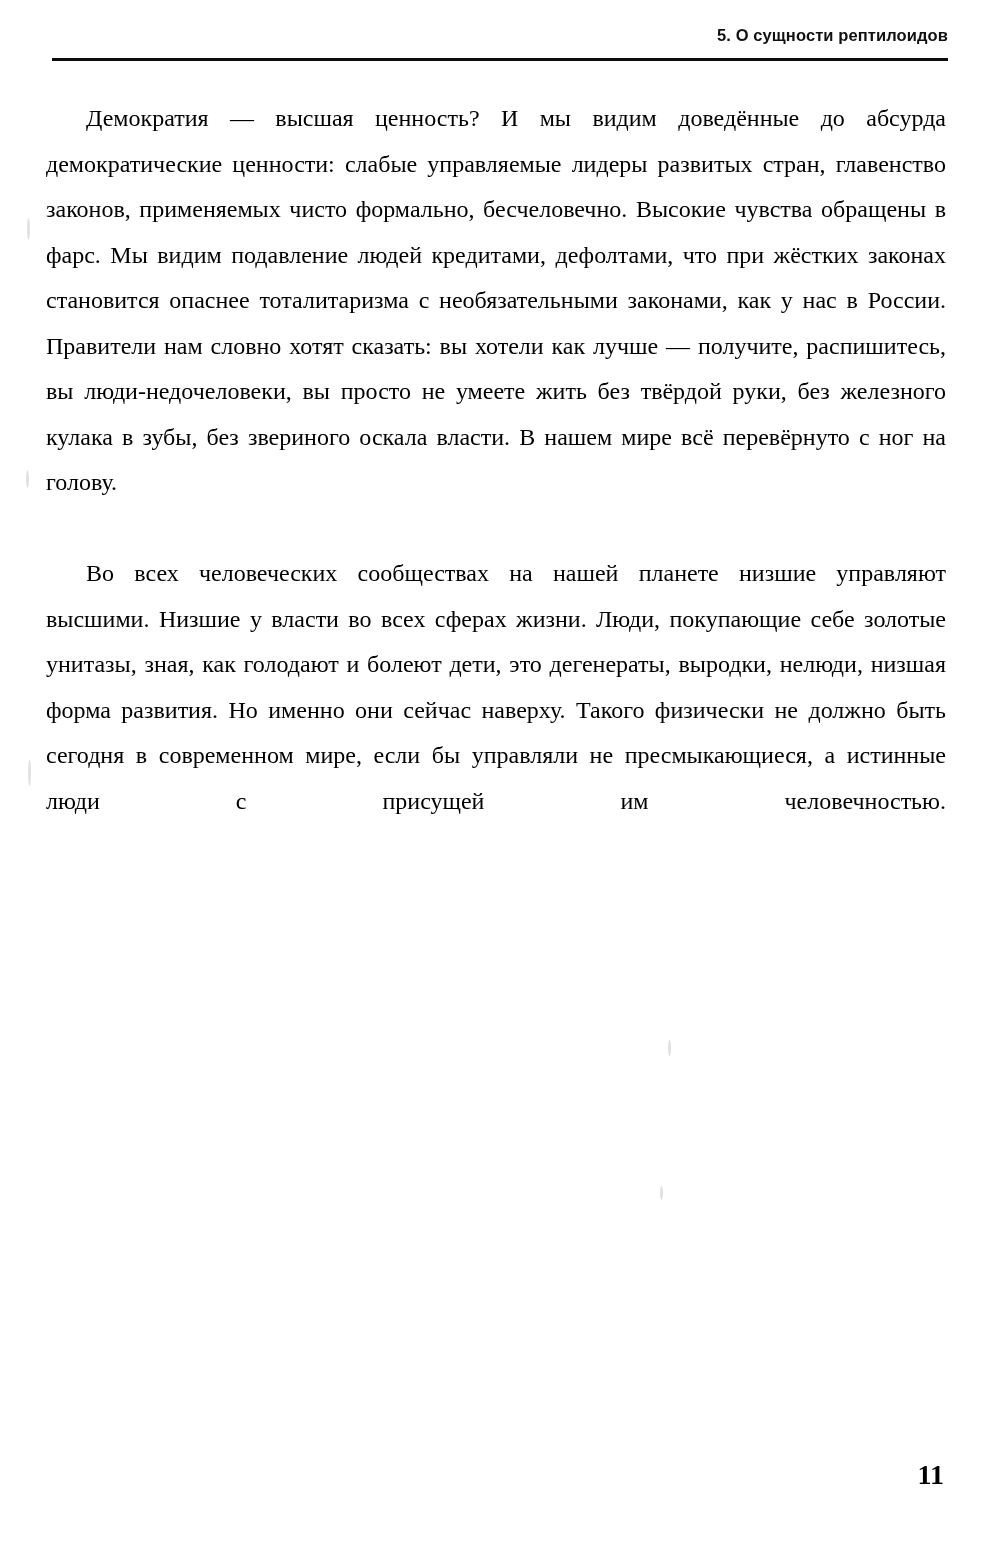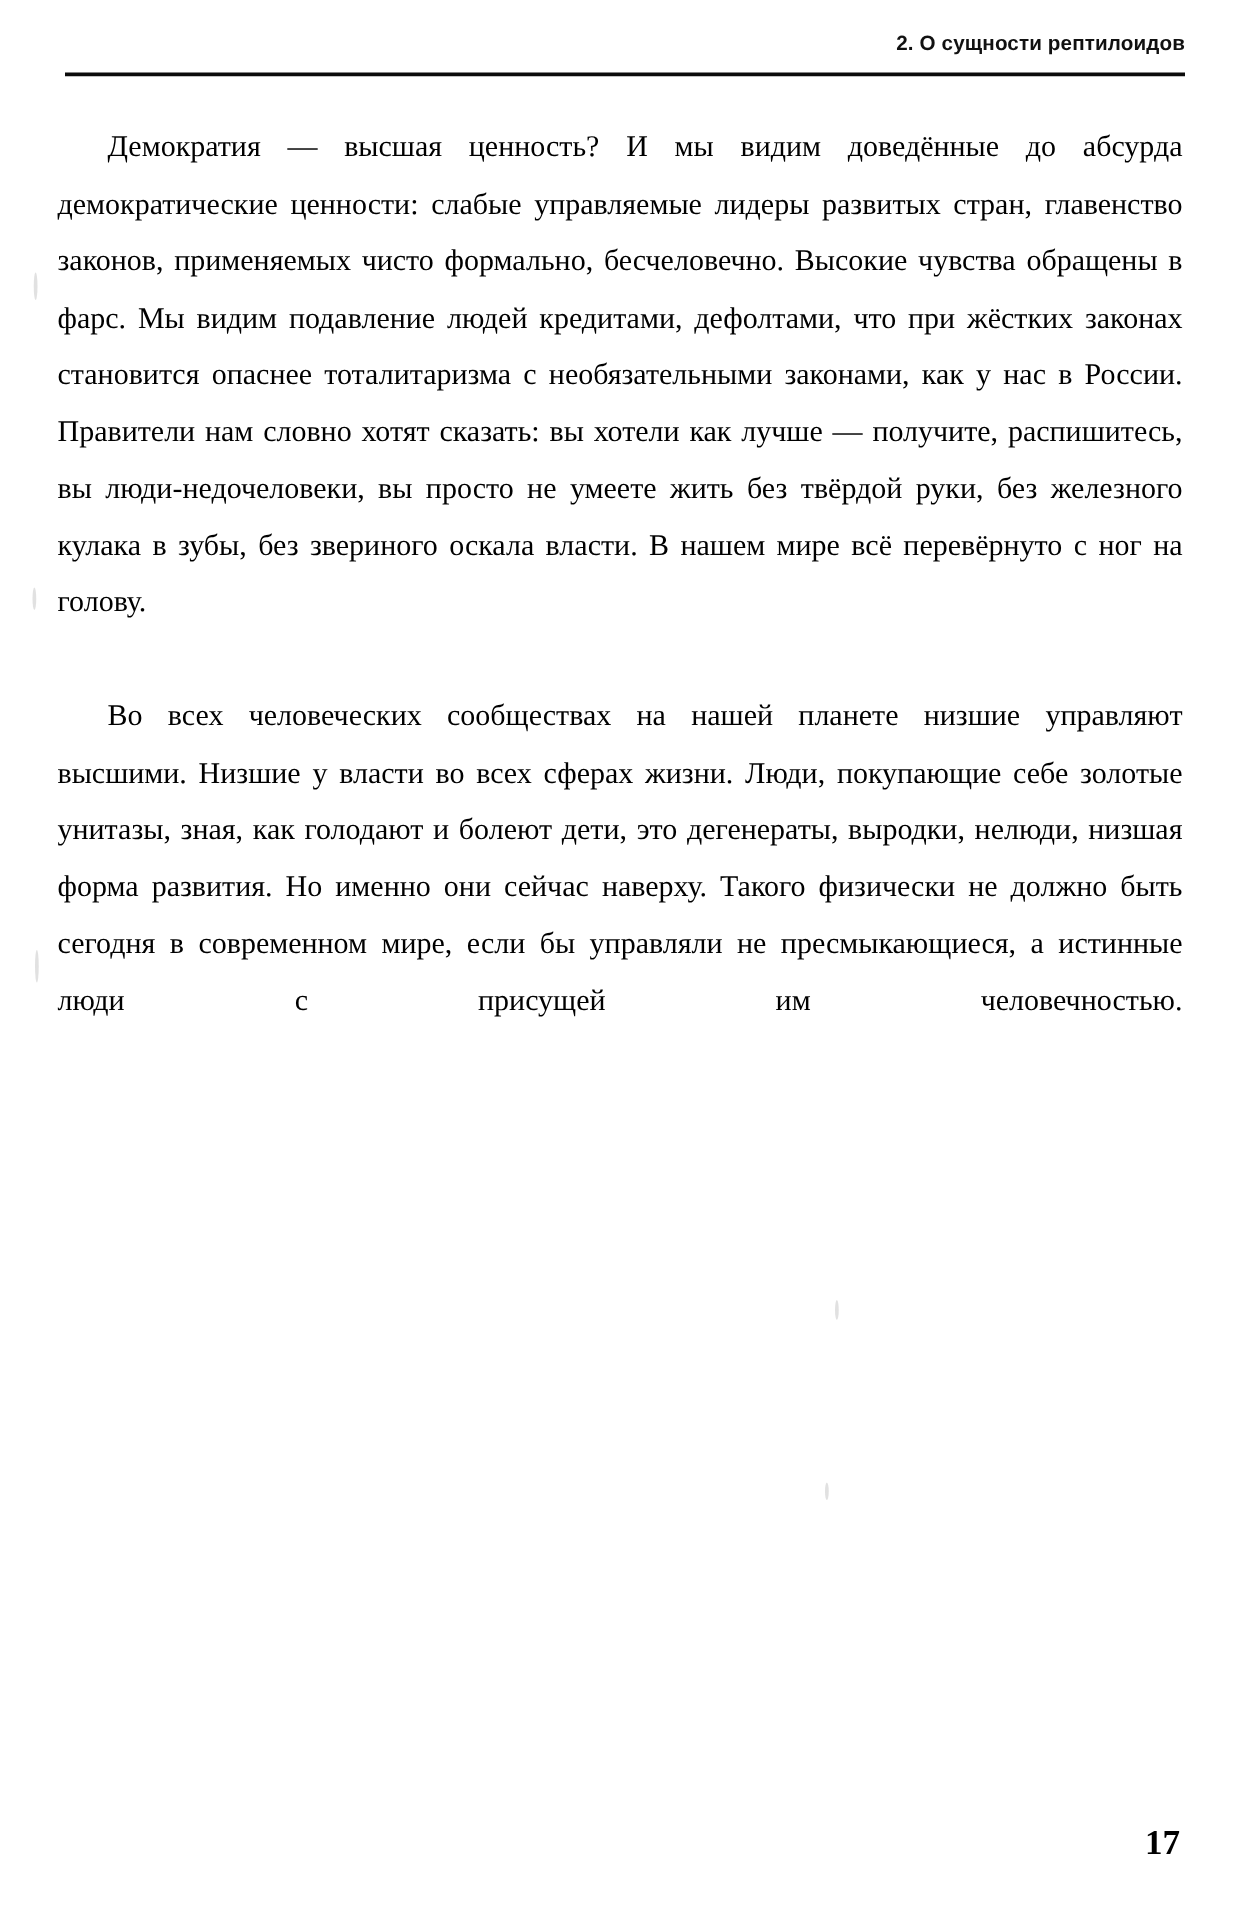--- a/index.html
+++ b/index.html
@@ -90,29 +90,29 @@
     background: #c9c9c9;
     border-radius: 50%;
     opacity: .55;
   }
 </style>
 </head>
 <body>
 
 <div class="page">
 
-  <div class="running-head">2. О сущности рептилоидов</div>
+  <div class="running-head">5. О сущности рептилоидов</div>
 
   <div class="rule"></div>
 
   <div class="text-block">
     <p class="para">Демократия — высшая ценность? И мы видим доведённые до абсурда демократические ценности: слабые управляемые лидеры развитых стран, главенство законов, применяемых чисто формально, бесчеловечно. Высокие чувства обращены в фарс. Мы видим подавление людей кредитами, дефолтами, что при жёстких законах становится опаснее тоталитаризма с необязательными законами, как у нас в России. Правители нам словно хотят сказать: вы хотели как лучше — получите, распишитесь, вы люди-недочеловеки, вы просто не умеете жить без твёрдой руки, без железного кулака в зубы, без звериного оскала власти. В нашем мире всё перевёрнуто с ног на голову.</p>
     <p class="para">Во всех человеческих сообществах на нашей планете низшие управляют высшими. Низшие у власти во всех сферах жизни. Люди, покупающие себе золотые унитазы, зная, как голодают и болеют дети, это дегенераты, выродки, нелюди, низшая форма развития. Но именно они сейчас наверху. Такого физически не должно быть сегодня в современном мире, если бы управляли не пресмыкающиеся, а истинные люди с присущей им человечностью.</p>
   </div>
 
-  <div class="folio">17</div>
+  <div class="folio">11</div>
 
   <span class="speck" style="left:27px; top:218px; width:3px; height:22px;"></span>
   <span class="speck" style="left:26px; top:470px; width:3px; height:18px;"></span>
   <span class="speck" style="left:28px; top:760px; width:3px; height:26px;"></span>
   <span class="speck" style="left:668px; top:1040px; width:3px; height:16px;"></span>
   <span class="speck" style="left:660px; top:1186px; width:3px; height:14px;"></span>
 </div>
 
 </body></html>

